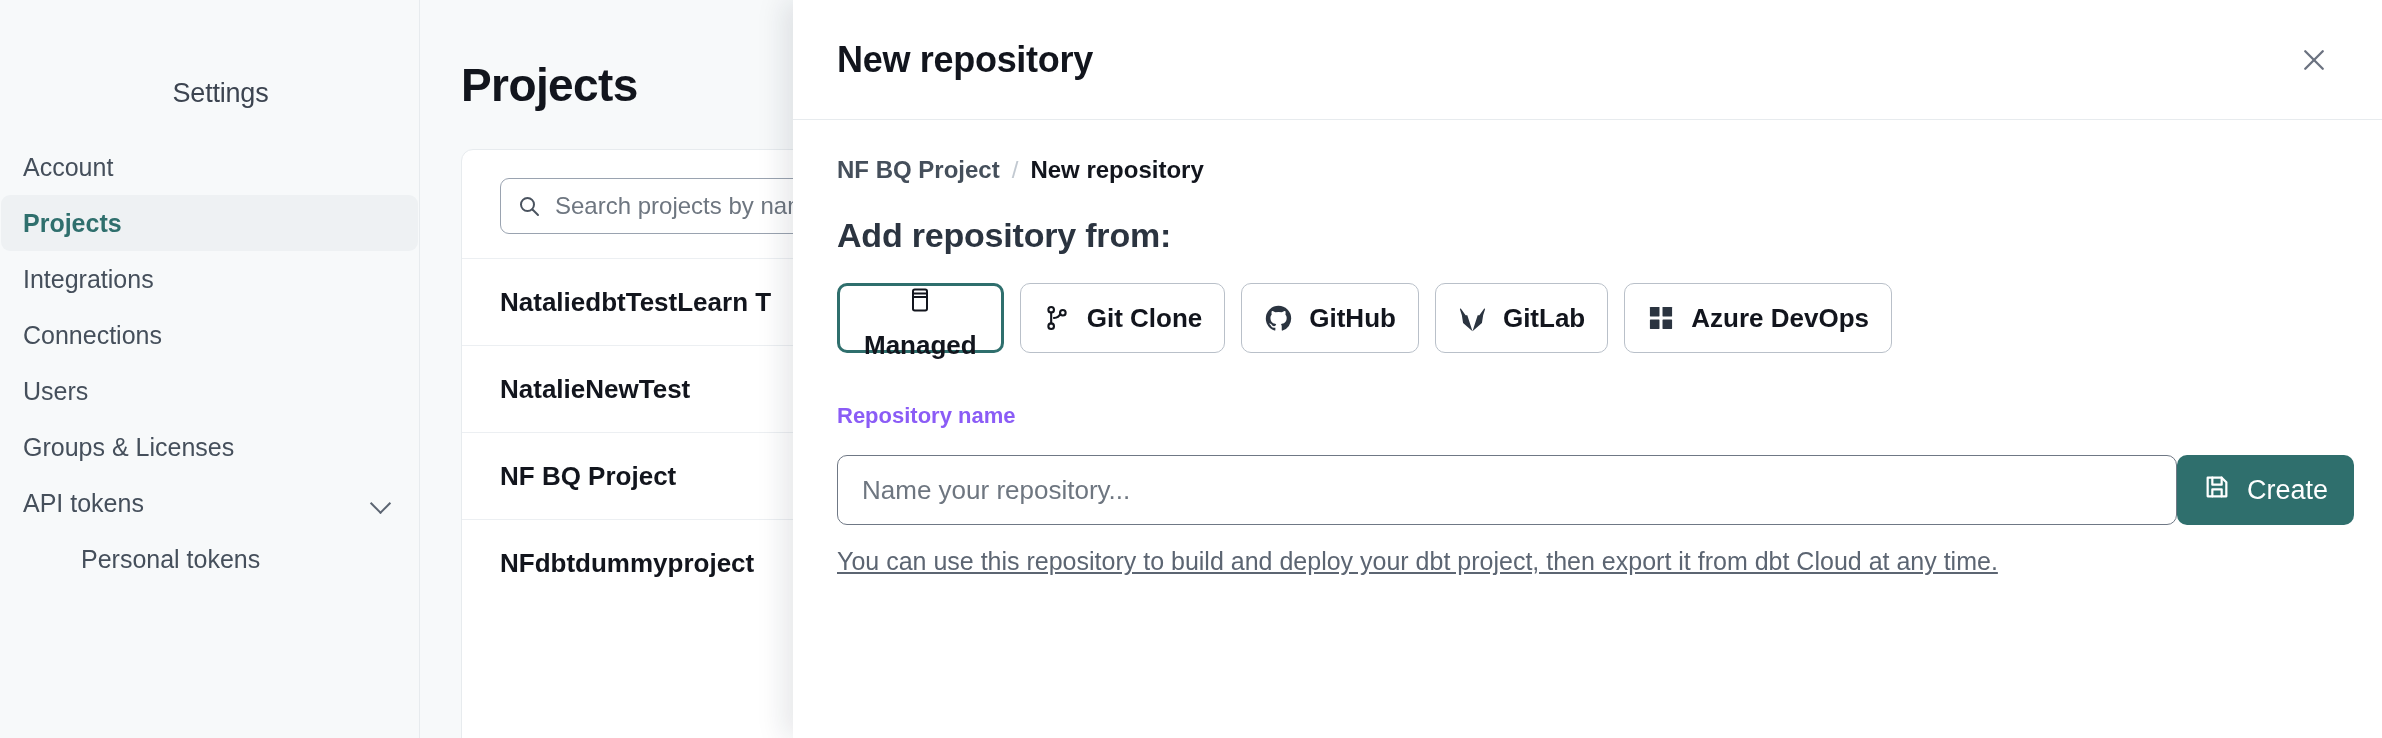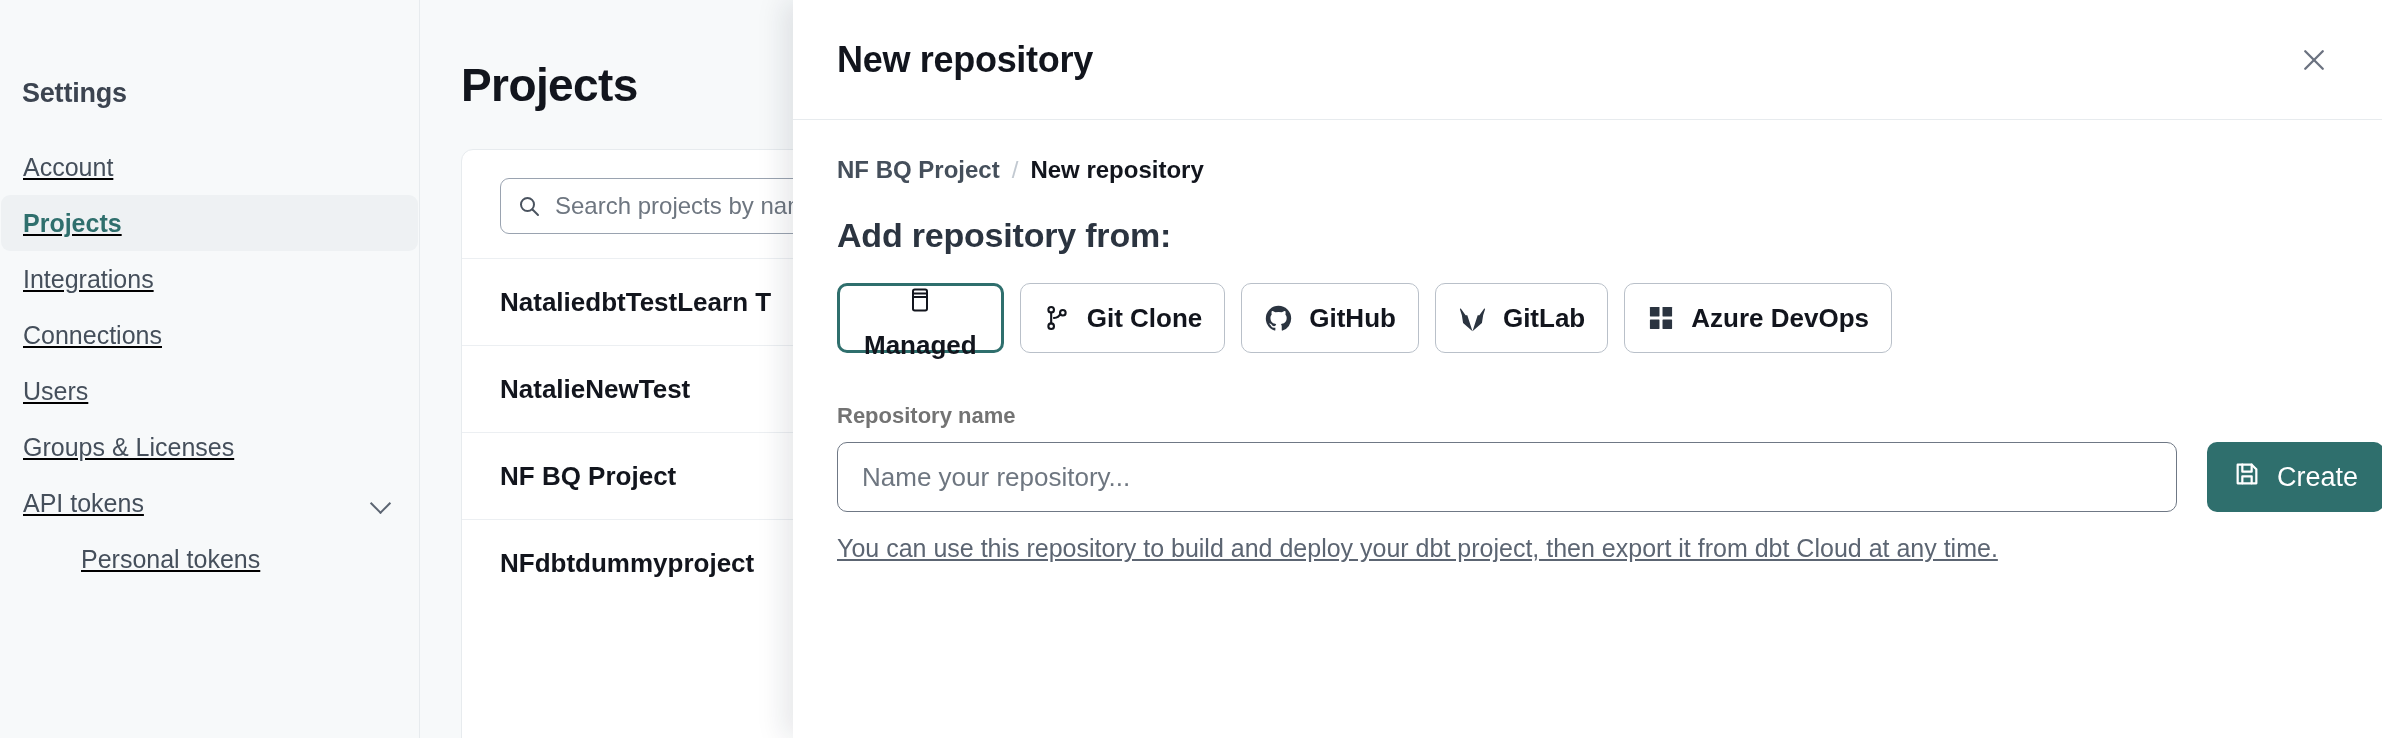--- a/index.html
+++ b/index.html
@@ -26,27 +26,28 @@
     position: absolute;
     left: 0; top: 0;
     width: 420px;
     height: 738px;
     background: #f7f9fa;
     border-right: 1px solid #e7ebee;
     padding-top: 78px;
   }
   .sidebar-title {
     font-size: 27px;
-    font-weight: 700;
+    font-weight: 400;
     color: #3c4450;
     padding-left: 22px;
     margin-bottom: 30px;
     letter-spacing: -0.2px;
-  }
-  .nav-list { list-style: none; text-decoration: underline; }
+    text-align: center;
+  }
+  .nav-list { list-style: none; }
   .nav-item {
     display: flex;
     align-items: center;
     justify-content: space-between;
     height: 56px;
     padding: 0 26px 0 22px;
     margin: 0 1px;
     font-size: 25px;
     color: #454f5b;
     cursor: pointer;
@@ -211,27 +212,26 @@
   .source-btn.selected {
     border: 3px solid #2f6f6d;
     padding: 0 24px;
     flex-direction: column;
   }
   .source-btn svg { flex: 0 0 auto; display: block; }
 
   .field-label {
     font-size: 22px;
     font-weight: 700;
-    color: #737373;
-    margin-bottom: 13px;
+    color: #8b5cf6;
+    margin-bottom: 26px;
   }
   .field-row {
     display: flex;
     align-items: center;
-    gap: 30px;
   }
   .text-input {
     flex: 0 0 1340px;
     height: 70px;
     border: 1px solid #6f7885;
     border-radius: 10px;
     font-size: 26px;
     color: #12151d;
     padding: 0 24px;
     background: #fff;

